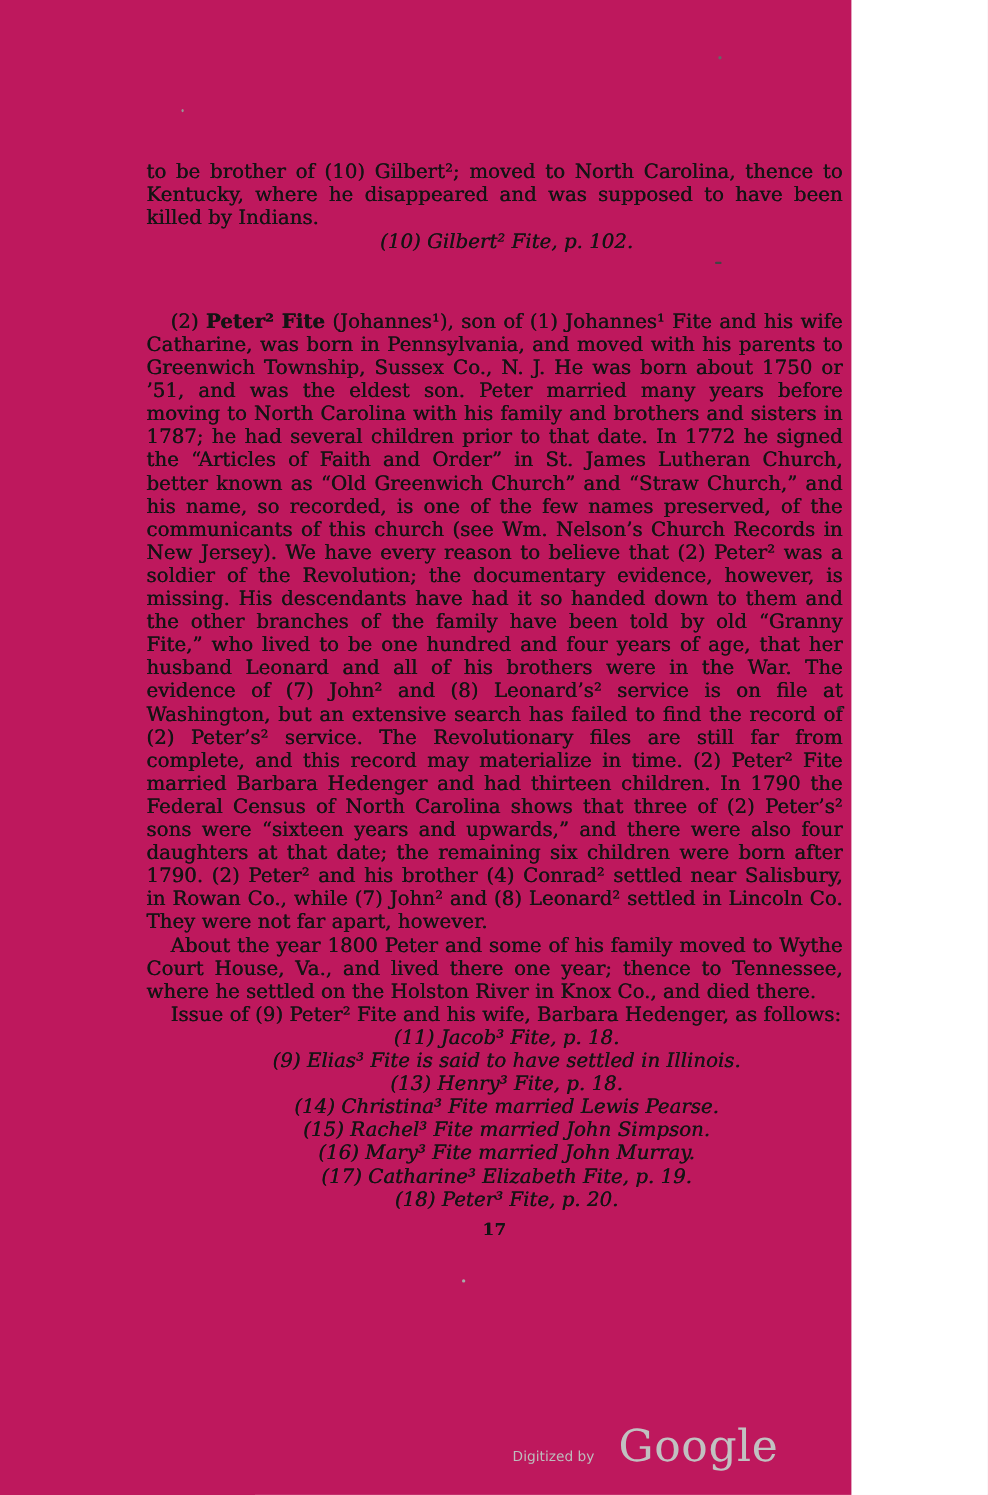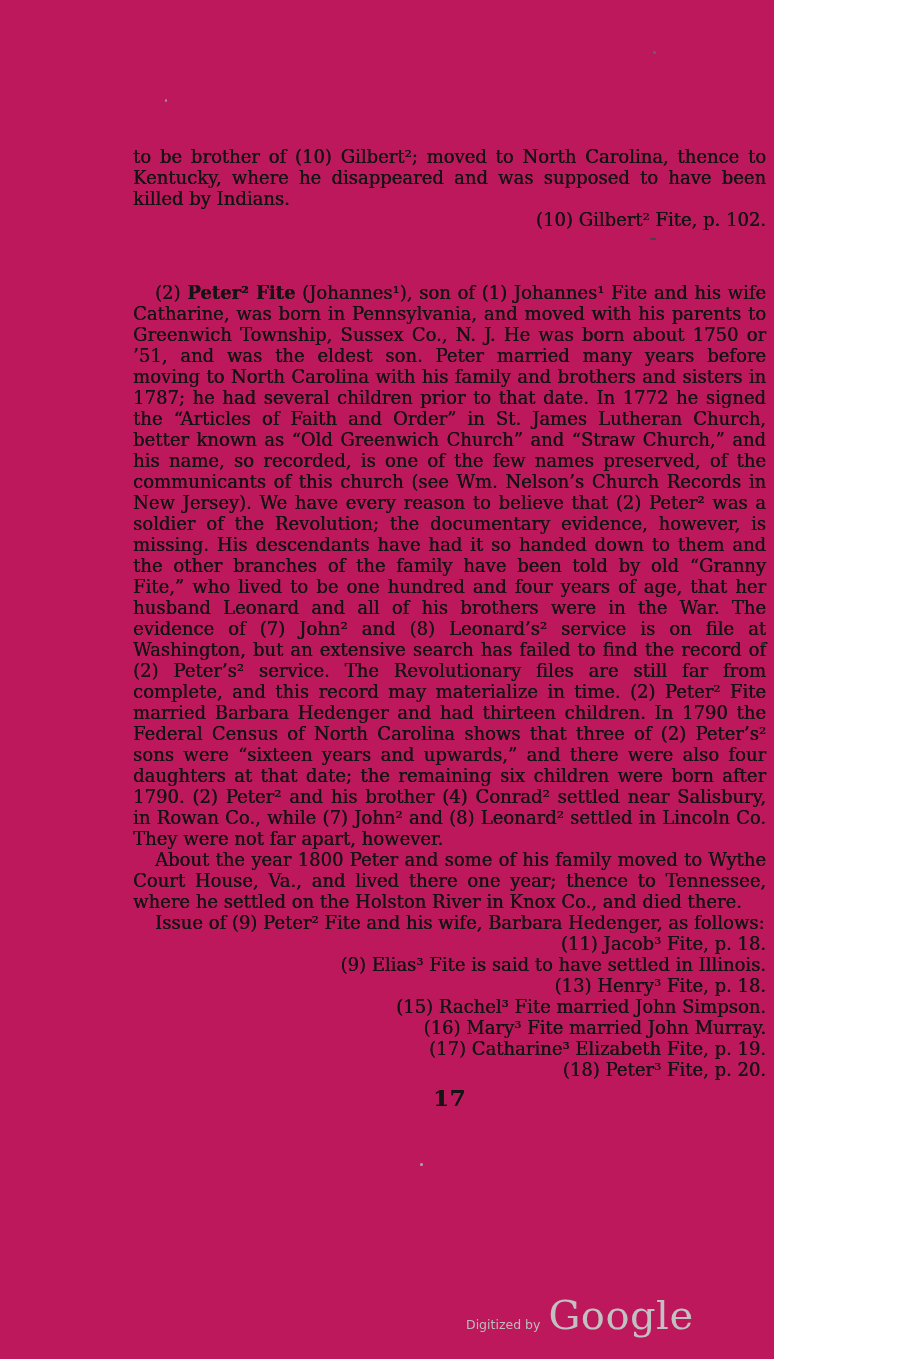--- a/index.html
+++ b/index.html
@@ -18,37 +18,37 @@
     top: 146px;
     width: 633px;
     font-size: 18px;
     line-height: 21px;
     text-align: justify;
     text-shadow: 0.35px 0 0 currentColor;
   }
   .text-block p { margin: 0; }
   .para { text-indent: 22px; }
   .no-indent { text-indent: 0; }
-  .ref-line { padding-left: 22px; text-align: right; }
+  .ref-line { padding-left: 22px; text-align: center; font-style: italic; }
   .gap-above { margin-top: 52px !important; }
   .bold { font-weight: bold; }
   .page-number {
     margin-top: 7px;
     text-align: center;
     font-weight: bold;
-    font-size: 23px;
+    font-size: 15px;
     letter-spacing: 0.5px;
   }
   .watermark {
     position: absolute;
     left: 466px;
     top: 1292px;
     display: flex;
     align-items: baseline;
-    gap: 8px;
+    gap: 22px;
     text-shadow: none;
     user-select: none;
   }
   .wm-prefix {
     font-family: "DejaVu Sans", sans-serif;
     font-size: 12.5px;
     color: #bdbdbd;
   }
   .wm-logo {
     font-family: "DejaVu Serif", serif;
@@ -73,20 +73,21 @@
     <p class="para gap-above"><span>(2) </span><span class="bold">Peter² Fite</span><span> (Johannes¹), son of (1) Johannes¹ Fite and his wife Catharine, was born in Pennsylvania, and moved with his parents to Greenwich Township, Sussex Co., N. J.  He was born about 1750 or ’51, and was the eldest son.  Peter married many years before moving to North Carolina with his family and brothers and sisters in 1787; he had several children prior to that date.  In 1772 he signed the “Articles of Faith and Order” in St. James Lutheran Church, better known as “Old Greenwich Church” and “Straw Church,” and his name, so recorded, is one of the few names preserved, of the communicants of this church (see Wm. Nelson’s Church Records in New Jersey).  We have every reason to believe that (2) Peter² was a soldier of the Revolution; the documentary evidence, however, is missing.  His descendants have had it so handed down to them and the other branches of the family have been told by old “Granny Fite,” who lived to be one hundred and four years of age, that her husband Leonard and all of his brothers were in the War.  The evidence of (7) John² and (8) Leonard’s² service is on file at Washington, but an extensive search has failed to find the record of (2) Peter’s² service.  The Revolutionary files are still far from complete, and this record may materialize in time.  (2) Peter² Fite married Barbara Hedenger and had thirteen children.  In 1790 the Federal Census of North Carolina shows that three of (2) Peter’s² sons were “sixteen years and upwards,” and there were also four daughters at that date; the remaining six children were born after 1790.  (2) Peter² and his brother (4) Conrad² settled near Salisbury, in Rowan Co., while (7) John² and (8) Leonard² settled in Lincoln Co.  They were not far apart, however.</span></p>
 
     <p class="para">About the year 1800 Peter and some of his family moved to Wythe Court House, Va., and lived there one year; thence to Tennessee, where he settled on the Holston River in Knox Co., and died there.</p>
 
     <p class="para">Issue of (9) Peter² Fite and his wife, Barbara Hedenger, as follows:</p>
 
     <div>
       <p class="ref-line">(11) Jacob³ Fite, p. 18.</p>
       <p class="ref-line">(9) Elias³ Fite is said to have settled in Illinois.</p>
       <p class="ref-line">(13) Henry³ Fite, p. 18.</p>
+      <p class="ref-line">(14) Christina³ Fite married Lewis Pearse.</p>
       <p class="ref-line">(15) Rachel³ Fite married John Simpson.</p>
       <p class="ref-line">(16) Mary³ Fite married John Murray.</p>
       <p class="ref-line">(17) Catharine³ Elizabeth Fite, p. 19.</p>
       <p class="ref-line">(18) Peter³ Fite, p. 20.</p>
     </div>
 
     <div class="page-number">17</div>
 
   </div>
 

